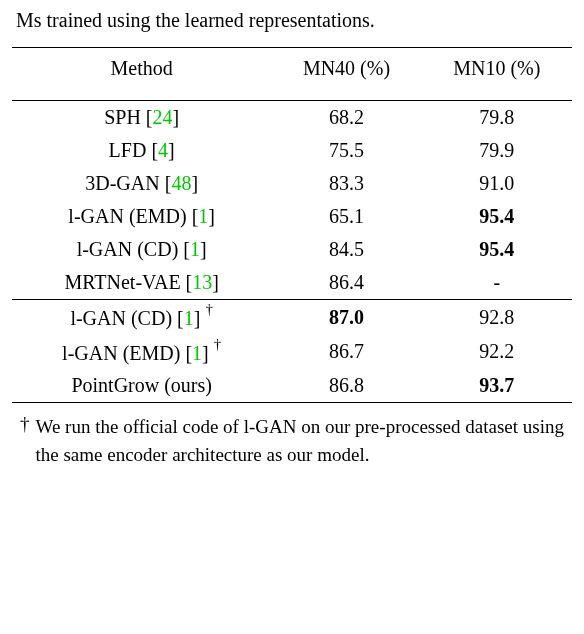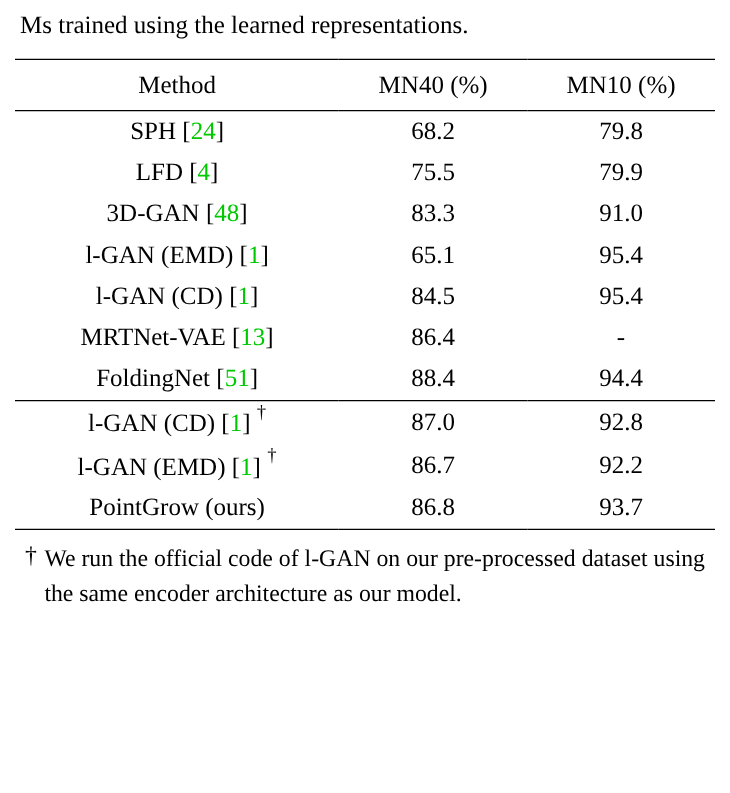--- a/index.html
+++ b/index.html
@@ -30,23 +30,23 @@
   }
   th,td{
     padding:2px 6px;
     font-weight:normal;
   }
   td.rowlabel{white-space:nowrap}
   .rule-top{border-top:1.4px solid var(--ink)}
   .rule-head{border-bottom:0.8px solid var(--ink)}
   .rule-mid{border-top:0.8px solid var(--ink)}
   .rule-bot{border-bottom:1.4px solid var(--ink)}
-  .hpad-head th{padding-top:6px;padding-bottom:5px}
+  .hpad-head th{padding-top:6px;padding-bottom:17px}
   .cite{color:var(--cite)}
-  .bold{font-weight:normal}
+  .bold{font-weight:bold}
   sup.dag{font-size:0.75em;position:relative;top:-0.2em}
   .footnote-wrap{margin:10px 8px 0 8px;font-size:19px}
   .footnote{display:flex;align-items:flex-start;gap:6px;text-align:justify}
   .footnote .mark{flex:0 0 auto;position:relative;top:-3px}
   .footnote .text{flex:1 1 auto}
 </style>
 </head>
 <body>
 
 <div class="cutoff-line">Ms trained using the learned representations.</div>
@@ -83,25 +83,20 @@
       <tr>
         <td class="rowlabel"><span>l-GAN (CD)</span> [<span class="cite">1</span>]</td>
         <td><span>84.5</span></td>
         <td><span class="bold">95.4</span></td>
       </tr>
       <tr>
         <td class="rowlabel"><span>MRTNet-VAE</span> [<span class="cite">13</span>]</td>
         <td><span>86.4</span></td>
         <td><span>-</span></td>
       </tr>
-      <tr>
-        <td class="rowlabel"><span>FoldingNet</span> [<span class="cite">51</span>]</td>
-        <td><span class="bold">88.4</span></td>
-        <td><span>94.4</span></td>
-      </tr>
     </tbody>
   <tbody id="tbody-lower">
       <tr class="rule-mid">
         <td class="rowlabel"><span>l-GAN (CD)</span> [<span class="cite">1</span>] <sup class="dag">†</sup></td>
         <td><span class="bold">87.0</span></td>
         <td><span>92.8</span></td>
       </tr>
       <tr>
         <td class="rowlabel"><span>l-GAN (EMD)</span> [<span class="cite">1</span>] <sup class="dag">†</sup></td>
         <td><span>86.7</span></td>

